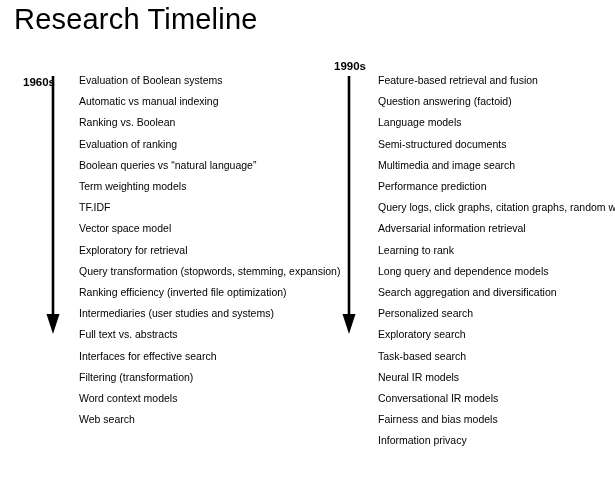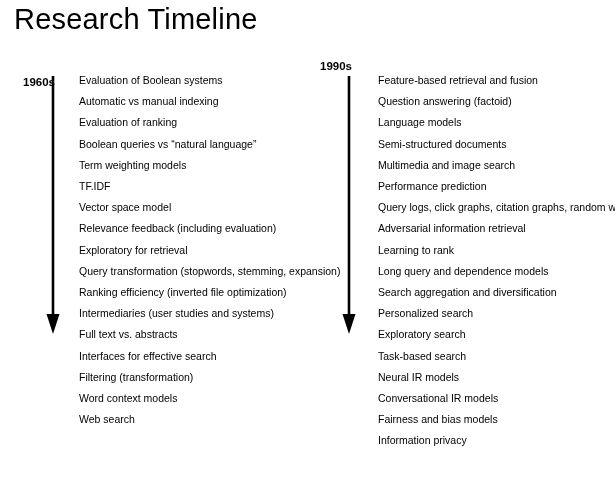--- a/index.html
+++ b/index.html
@@ -38,21 +38,21 @@
   .col-right { left: 318px; }
 
   .decade-label {
     position: absolute;
     top: 0px;
     font-size: 11.5px;
     font-weight: bold;
     color: #000000;
   }
   .col-left .decade-label { left: 5px; margin-top: 16px; }
-  .col-right .decade-label { left: 2px; }
+  .col-right .decade-label { left: 16px; }
 
   .arrow {
     position: absolute;
     top: 16px;
     width: 14px;
     height: 258px;
   }
   .col-left .arrow { left: 28px; }
   .col-right .arrow { left: 24px; }
 
@@ -84,26 +84,26 @@
     <div class="decade-label">1960s</div>
 
     <svg class="arrow" viewBox="0 0 14 258" aria-hidden="true">
       <line x1="7" y1="0" x2="7" y2="240" stroke="#000000" stroke-width="2.6"></line>
       <polygon points="7,258 0.5,238 13.5,238" fill="#000000"></polygon>
     </svg>
 
     <ul class="items">
       <li>Evaluation of Boolean systems</li>
       <li>Automatic vs manual indexing</li>
+      <li>Ranking vs. Boolean</li>
       <li>Evaluation of ranking</li>
       <li>Boolean queries vs “natural language”</li>
       <li>Term weighting models</li>
       <li>TF.IDF</li>
       <li>Vector space model</li>
-      <li>Relevance feedback (including evaluation)</li>
       <li>Exploratory for retrieval</li>
       <li>Query transformation (stopwords, stemming, expansion)</li>
       <li>Ranking efficiency (inverted file optimization)</li>
       <li>Intermediaries (user studies and systems)</li>
       <li>Full text vs. abstracts</li>
       <li>Interfaces for effective search</li>
       <li>Filtering (transformation)</li>
       <li>Word context models</li>
       <li>Web search</li>
     </ul>

